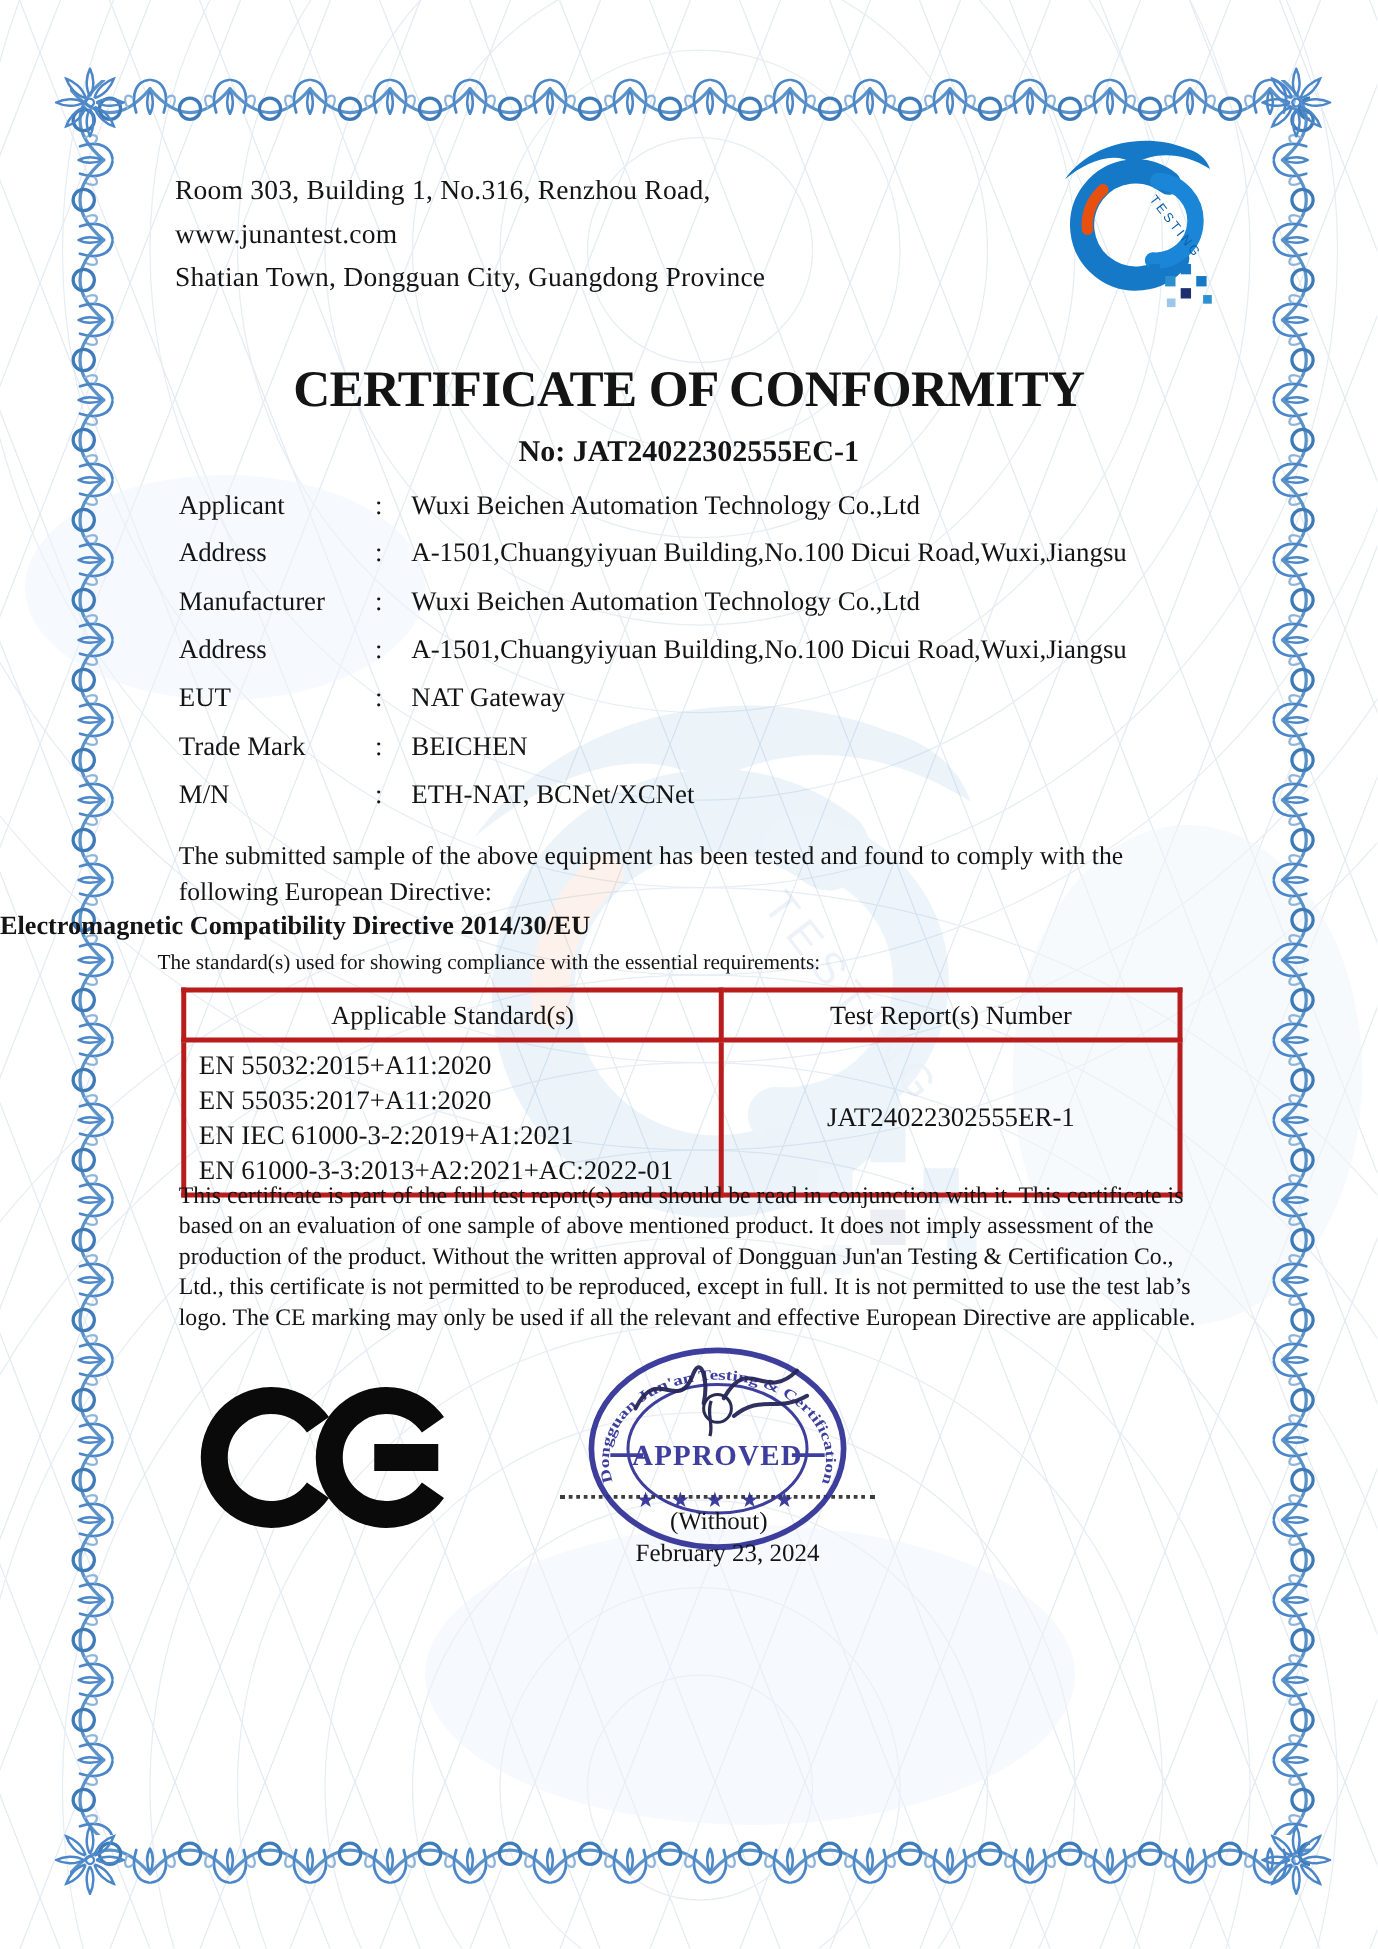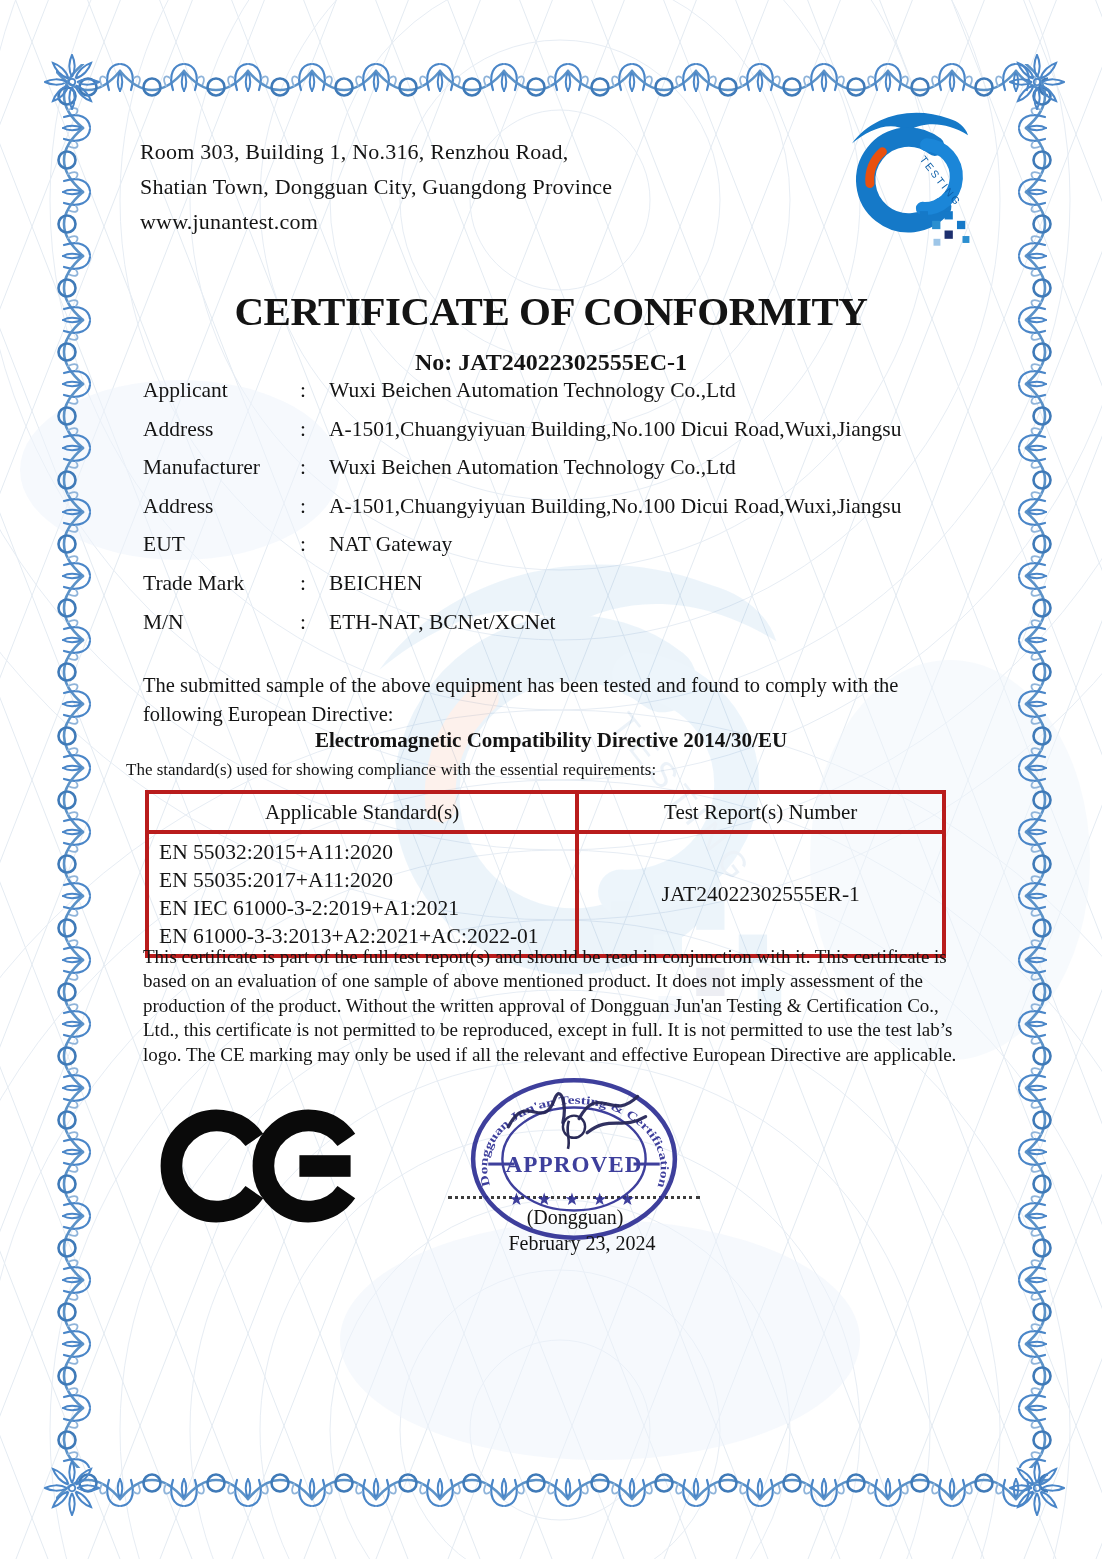--- a/index.html
+++ b/index.html
@@ -19,27 +19,27 @@
   
   .addr{left:140px;top:134px;font-size:22px;line-height:35px;letter-spacing:.2px;}
   .logo-box{left:834px;top:102px;width:152px;height:152px;}
   .watermark{left:318px;top:528px;width:520px;height:520px;opacity:.075;}
 
   .title{left:0;top:287px;width:1102px;text-align:center;font-size:41px;font-weight:bold;letter-spacing:-.5px;}
   .certno{left:0;top:349px;width:1102px;text-align:center;font-size:24px;font-weight:bold;}
 
   
   .fields{left:143px;top:378px;width:830px;}
-  .field-row{display:flex;height:38.6px;align-items:flex-start;font-size:21.5px;}
+  .field-row{display:flex;height:38.6px;align-items:flex-end;font-size:21.5px;}
   .field-label{width:157px;flex:0 0 157px;}
   .field-colon{width:29px;flex:0 0 29px;}
   .field-value{flex:1;}
 
   .intro{left:143px;top:671px;width:832px;font-size:20.5px;line-height:29px;}
-  .directive{left:0;top:728px;width:1102px;text-align:center;font-size:21px;font-weight:bold;}
+  .directive{left:0;top:728px;width:1102px;font-size:21px;font-weight:bold;}
   .stdnote{left:126px;top:760px;width:832px;font-size:17px;}
 
   
   .stdtable{left:145px;top:790px;width:801px;border-collapse:collapse;}
   .stdtable td,.stdtable th{border:4px solid #b91c1c;font-weight:normal;}
   .stdtable th{height:34px;font-size:21px;text-align:center;}
   .col-std{width:54%;}
   .cell-standards{padding:4px 10px;font-size:21.5px;font-weight:bold;line-height:28px;}
   .cell-report{text-align:center;font-size:21.5px;font-weight:bold;}
 
@@ -291,22 +291,22 @@
   <svg class="corner" style="left:1009px;top:1460px">
       <use href="#rosette" x="28" y="28"></use>
     </svg>
 
   <svg class="abs watermark" viewBox="0 0 100 110">
       <use href="#logo-art"></use>
     </svg>
 
   <div class="abs addr">
     <div>Room 303, Building 1, No.316, Renzhou Road,</div>
+    <div>www.junantest.com</div>
     <div>Shatian Town, Dongguan City, Guangdong Province</div>
-    <div>www.junantest.com</div>
   </div>
   <svg class="abs logo-box" viewBox="0 0 100 110">
       <use href="#logo-art"></use>
     </svg>
 
   <div class="abs title">CERTIFICATE OF CONFORMITY</div>
   <div class="abs certno">No: JAT24022302555EC-1</div>
 
   <div class="abs fields">
     <div class="field-row">
@@ -391,16 +391,16 @@
     <text x="113" y="97" text-anchor="middle" font-size="23" font-weight="bold" letter-spacing="1" fill="#2e2f94">APPROVED</text>
     <text x="113" y="130" text-anchor="middle" font-size="17" letter-spacing="4" fill="#2e2f94">★ ★ ★ ★ ★</text>
     <circle cx="113" cy="52" r="11" fill="none" stroke="#1a1a4a" stroke-width="2.4"></circle>
     <path d="M108,46 C104,56 110,64 107,74" fill="none" stroke="#1a1a4a" stroke-width="2.6"></path>
     <g fill="none" stroke="#14144a" stroke-width="3.2" stroke-linecap="round" opacity=".95">
       <path d="M48,52 C66,16 82,58 94,24 C100,10 106,30 102,48"></path>
       <path d="M118,44 C138,8 150,48 176,22"></path>
       <path d="M126,58 C148,40 160,56 184,42"></path>
     </g>
   </svg>
-  <div class="abs manager">(Dongguan)</div>
+  <div class="abs manager">(Without)</div>
   <div class="abs issuedate">February 23, 2024</div>
 
 </div>
 
 </body></html>

